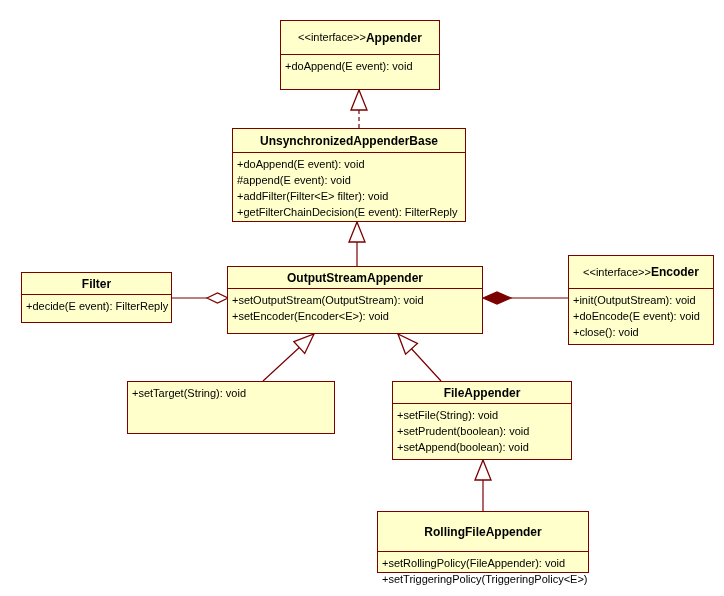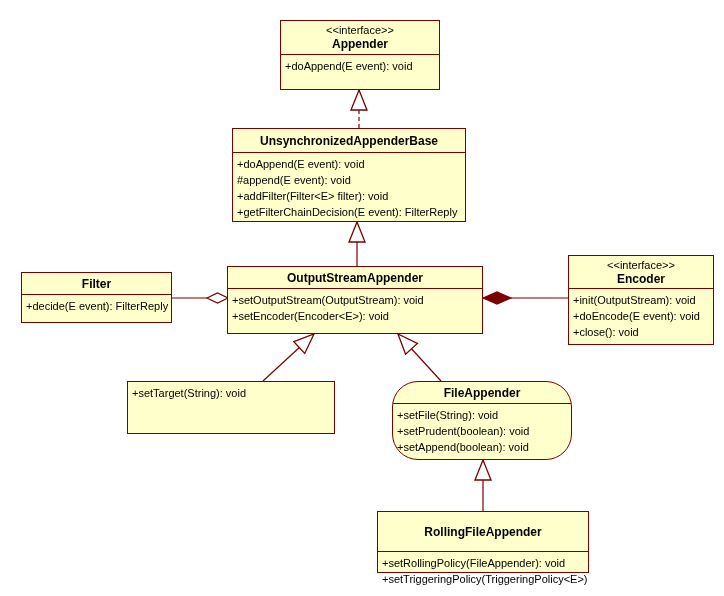--- a/index.html
+++ b/index.html
@@ -14,21 +14,21 @@
   .uml-node{
     position:absolute;
     box-sizing:border-box;
     background:#FFFFCC;
     border:1px solid #7B0000;
     color:#000;
   }
   .uml-title{
     box-sizing:border-box;
     border-bottom:1px solid #7B0000;
-    display:flex;flex-direction:column;
+    display:flex;flex-direction:row;
     align-items:center;justify-content:center;
     font-size:12px;font-weight:bold;
     line-height:14px;
     padding:1px 2px;
   }
   .uml-stereotype{
     font-weight:normal;font-size:11px;line-height:13px;
   }
   .uml-methods{
     box-sizing:border-box;
@@ -120,21 +120,21 @@
           <div class="uml-method">+init(OutputStream): void</div>
           <div class="uml-method">+doEncode(E event): void</div>
           <div class="uml-method">+close(): void</div>
         </div>
       </div>
       <div class="uml-node" style="left: 127px; top: 381px; width: 208px; height: 53px;">
         <div class="uml-methods">
           <div class="uml-method">+setTarget(String): void</div>
         </div>
       </div>
-      <div class="uml-node" style="left: 392px; top: 381px; width: 180px; height: 79px; border-radius: 26px;">
+      <div class="uml-node" style="left: 392px; top: 381px; width: 180px; height: 79px;">
         <div class="uml-title" style="height: 22px;">
           <div>FileAppender</div>
         </div>
         <div class="uml-methods">
           <div class="uml-method">+setFile(String): void</div>
           <div class="uml-method">+setPrudent(boolean): void</div>
           <div class="uml-method">+setAppend(boolean): void</div>
         </div>
       </div>
       <div class="uml-node" style="left: 377px; top: 511px; width: 212px; height: 62px;">

